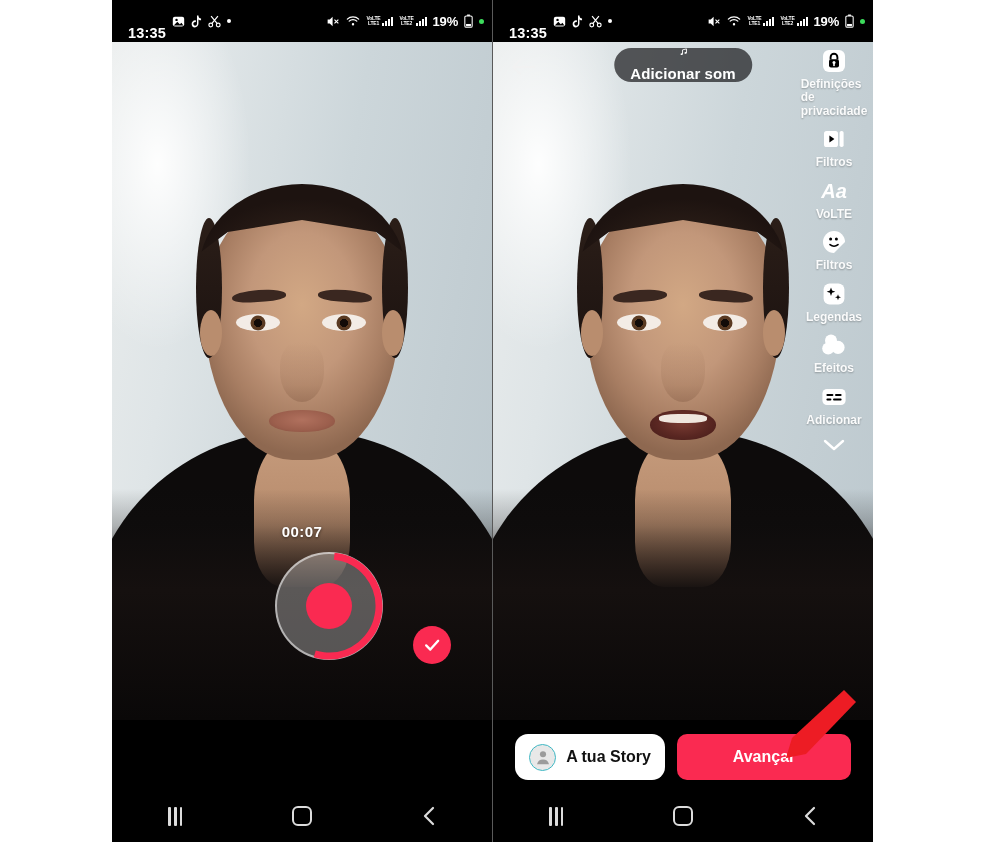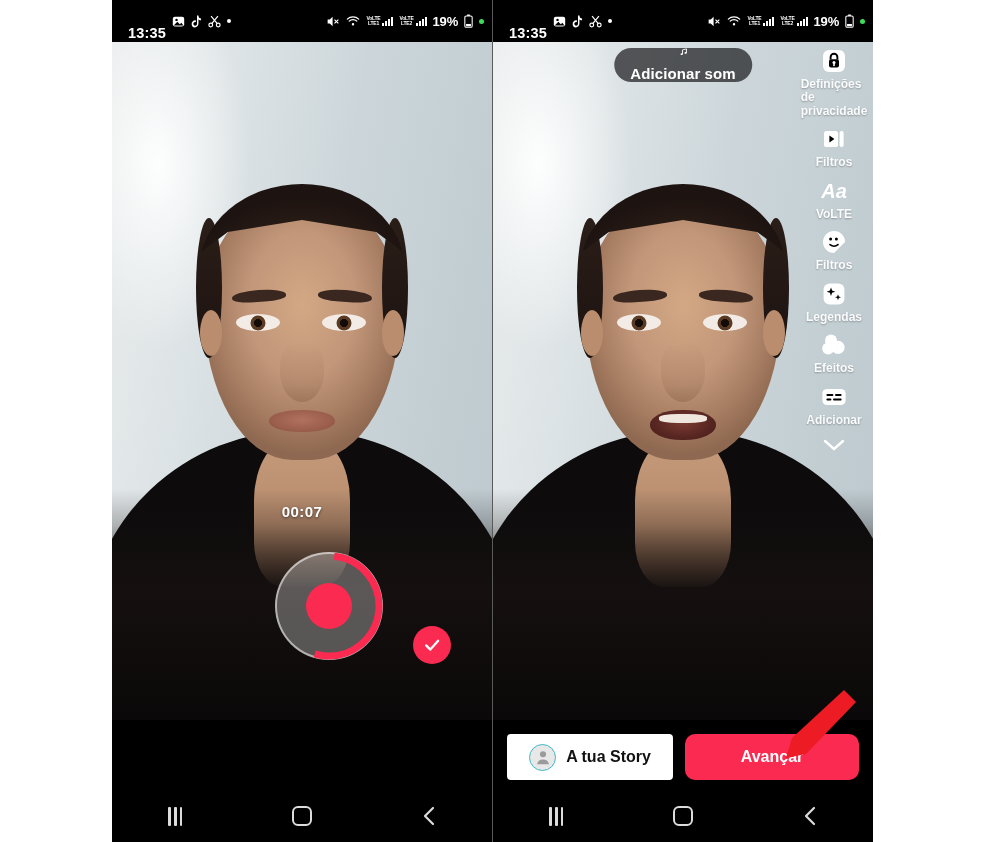--- a/index.html
+++ b/index.html
@@ -184,21 +184,21 @@
     background:#dfe3e6; border-radius: 60% 60% 0 0 / 100% 100% 0 0;
     opacity:.9;
   }
   .collar-l{ left: 40px; }
   .collar-r{ right: 24px; }
 
   
   .rec-timer {
     position:absolute;
     left:50%; transform:translateX(-50%);
-    top: 503px;
+    top: 523px;
     color:#fff; font-size: 15px; font-weight: bold;
     text-shadow: 0 1px 3px rgba(0,0,0,.55);
     letter-spacing: .4px;
     z-index: 9;
   }
   .rec-button {
     position:absolute;
     left: 163px; top: 552px;
     width: 108px; height: 108px;
     z-index: 9;
@@ -273,22 +273,22 @@
     position:absolute;
     left:0; bottom: 0px;
     width: 380px; height: 122px;
     background: #000;
     display:flex; align-items:flex-start; justify-content:center;
     gap: 12px;
     padding-top: 14px;
     z-index: 8;
   }
   .btn-story {
-    width: 166px; height: 46px;
-    background: #fff; border-radius: 4px;
+    width: 150px; height: 46px;
+    background: #fff; border-radius: 13px;
     display:flex; align-items:center; justify-content:center; gap:10px;
   }
   .btn-story .lbl { color:#111; font-size:16px; font-weight:bold; }
   .avatar-ring {
     width:27px;height:27px;border-radius:50%;
     border:1.6px solid #3fb8c4;
     display:flex;align-items:center;justify-content:center;
     background:#e8e8e8;
   }
   .btn-next {

